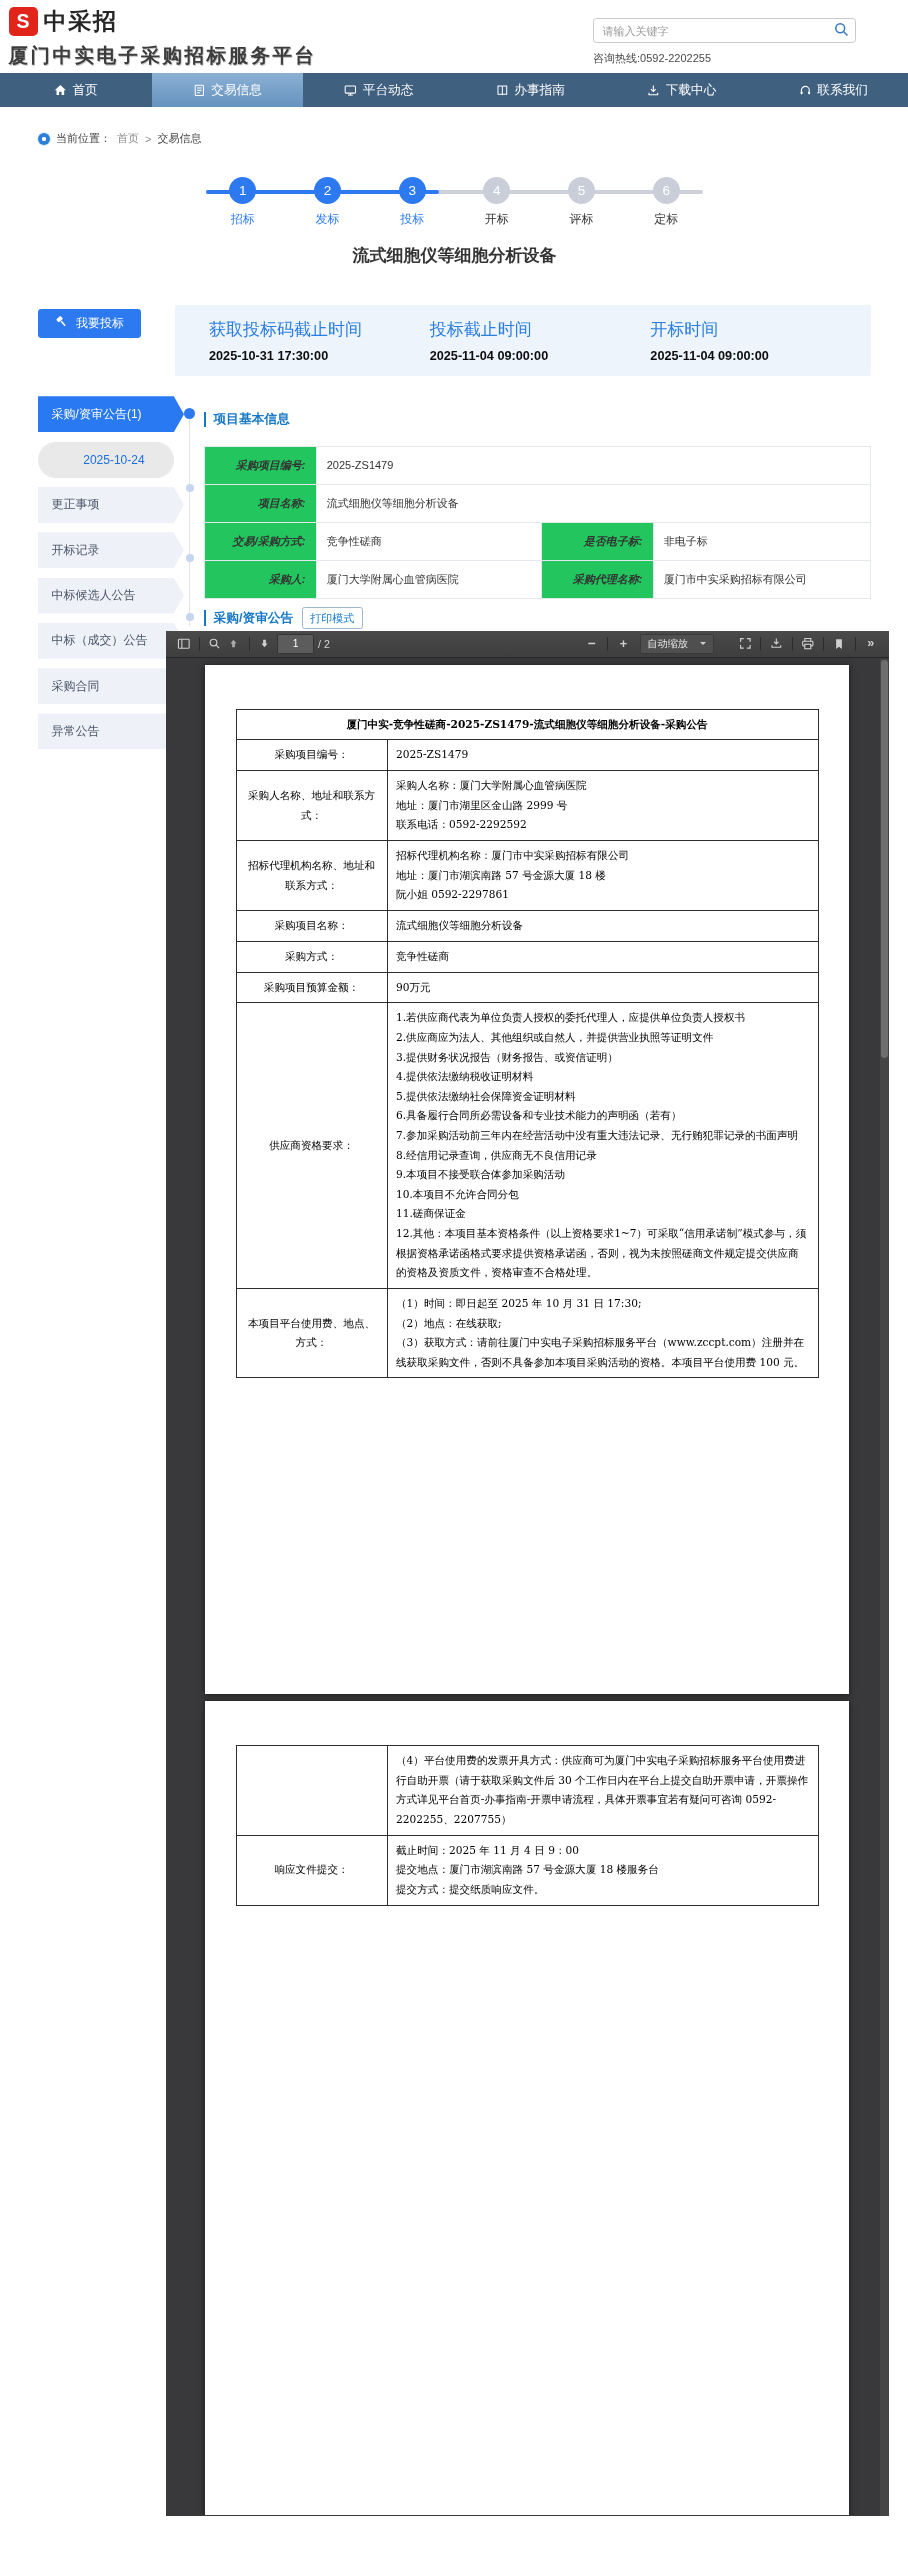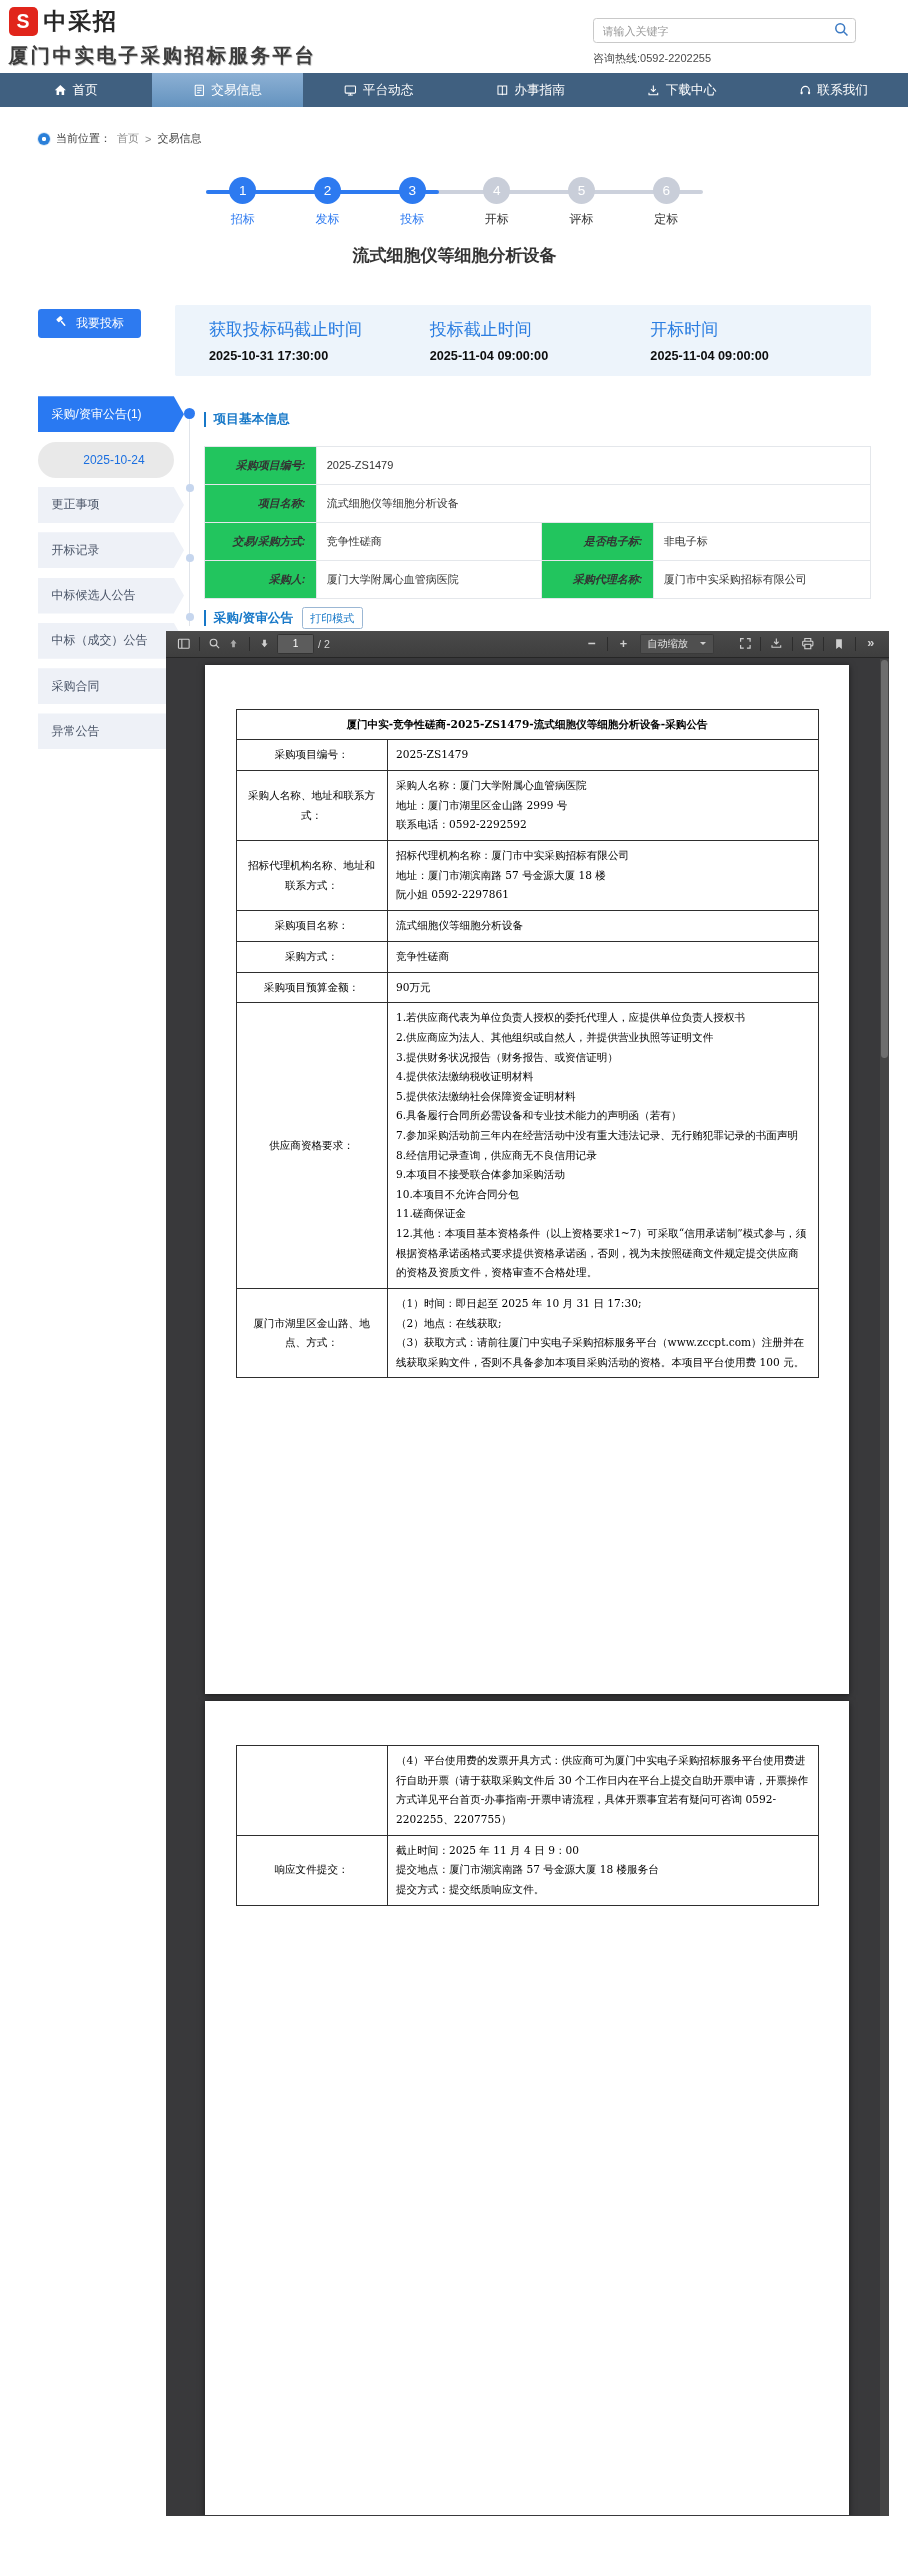--- a/index.html
+++ b/index.html
@@ -493,21 +493,21 @@
 6.具备履行合同所必需设备和专业技术能力的声明函（若有）
 7.参加采购活动前三年内在经营活动中没有重大违法记录、无行贿犯罪记录的书面声明
 8.经信用记录查询，供应商无不良信用记录
 9.本项目不接受联合体参加采购活动
 10.本项目不允许合同分包
 11.磋商保证金
 12.其他：本项目基本资格条件（以上资格要求1~7）可采取“信用承诺制”模式参与，须根据资格承诺函格式要求提供资格承诺函，否则，视为未按照磋商文件规定提交供应商的资格及资质文件，资格审查不合格处理。</td>
                 </tr>
 
                 <tr>
-                  <td class="doc-lbl">厦门市湖里区金山路、地点、方式：</td>
+                  <td class="doc-lbl">本项目平台使用费、地点、方式：</td>
                   <td class="doc-val">（1）时间：即日起至 2025 年 10 月 31 日 17:30;
 （2）地点：在线获取;
 （3）获取方式：请前往厦门中实电子采购招标服务平台（www.zccpt.com）注册并在线获取采购文件，否则不具备参加本项目采购活动的资格。本项目平台使用费 100 元。</td>
                 </tr>
               </tbody>
           </table>
         </div>
 
         <div class="pdf-page second">
           <table class="doc-table">

